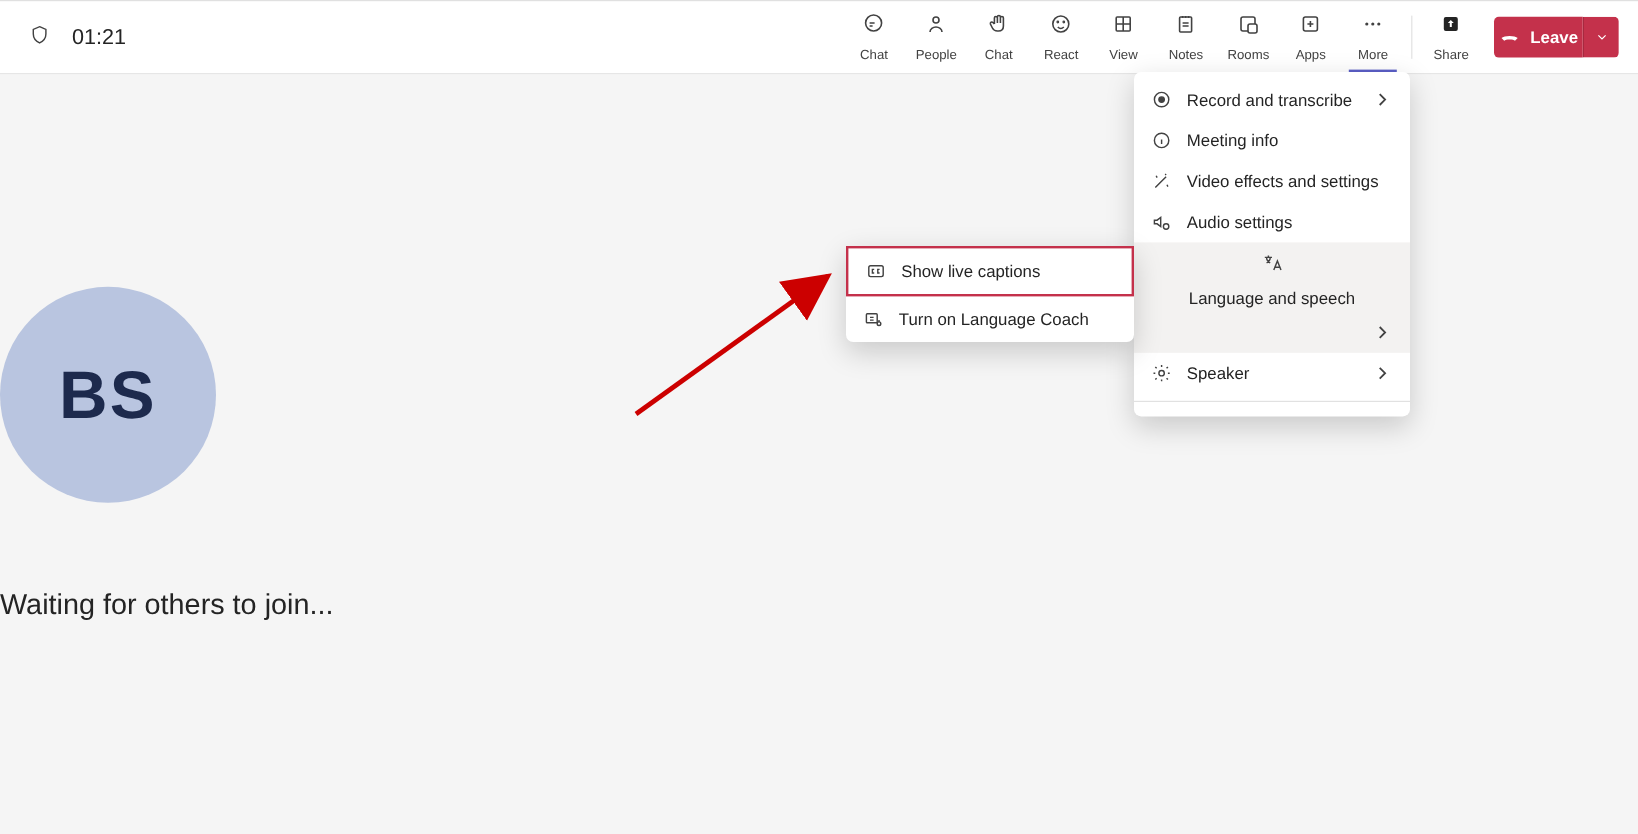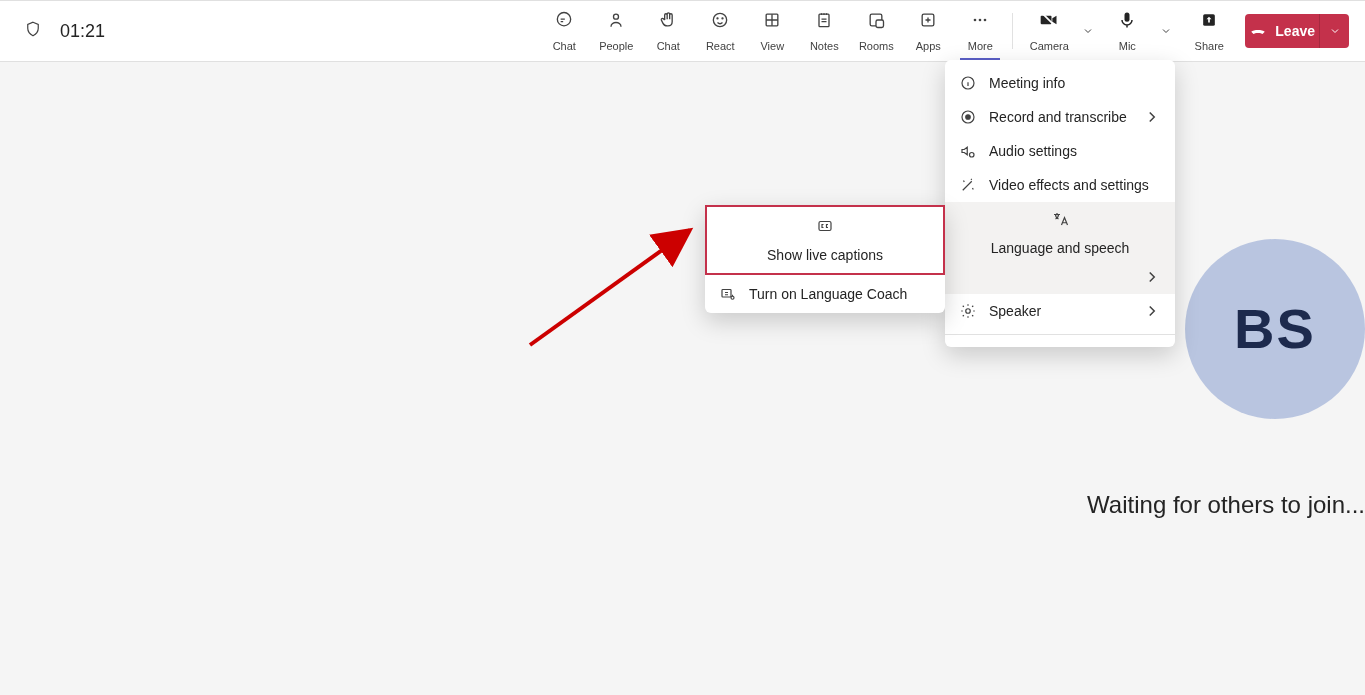--- a/index.html
+++ b/index.html
@@ -71,21 +71,21 @@
       background: #c4314b; height: 34px; width: 30px;
       border-radius: 0 4px 4px 0; border-left: 1px solid rgba(0,0,0,.15);
       cursor:pointer;
     }
 
     .main {
       position: relative;
       height: calc(100% - 62px);
       display: flex;
       flex-direction: column;
-      align-items: flex-end;
+      align-items: flex-start;
       justify-content: center;
       background: #f5f5f5;
     }
 
     .avatar {
       width: 180px; height: 180px; border-radius: 50%;
       background: #b9c5e0;
       display:flex; align-items:center; justify-content:center;
       color: #1d2a4d; font-size: 56px; font-weight: 600; letter-spacing: 2px;
       margin-bottom: 72px;
@@ -108,21 +108,21 @@
     .menu-item {
       display: flex; align-items: center;
       padding: 8px 14px; cursor: pointer; gap: 12px;
       position: relative;
     }
     .menu-item.hover { background: #f3f2f1; flex-direction: column; }
     .menu-item svg { width: 18px; height: 18px; flex-shrink: 0; }
     .menu-item .chev { margin-left: auto; }
     .menu-divider { height: 1px; background: #e1e1e1; margin: 6px 0; }
 
-    .menu-lang .menu-item.boxed { border: 2px solid #c4314b; padding: 10px 28px; flex-direction: column; }
+    .menu-lang .menu-item.boxed { border: 2px solid #c4314b; padding: 10px 14px; }
     .menu-lang .menu-item { padding: 10px 14px; }
 
     .arrow {
       position: absolute;
       top: 210px; left: 510px;
       pointer-events: none;
     }
   </style>
 </head>
 <body>
@@ -201,47 +201,20 @@
       <svg viewBox="0 0 24 24" fill="#424242">
           <circle cx="6" cy="12" r="1.6"></circle>
           <circle cx="12" cy="12" r="1.6"></circle>
           <circle cx="18" cy="12" r="1.6"></circle>
         </svg>
       <span>More</span>
     </div>
 
     <div class="vsep"></div>
 
-    <div class="cam-mic">
-      <div class="tool-btn">
-        <svg viewBox="0 0 24 24" fill="#242424">
-            <path d="M3 7h11a1 1 0 011 1v8a1 1 0 01-1 1H3a1 1 0 01-1-1V8a1 1 0 011-1z"></path>
-            <path d="M16 10l5-3v10l-5-3z"></path>
-            <path stroke="#fff" stroke-width="2" d="M4 4l16 16"></path>
-          </svg>
-        <span>Camera</span>
-      </div>
-      <div class="chevron-small">
-        <svg viewBox="0 0 24 24" width="12" height="12" fill="none" stroke="#424242" stroke-width="2">
-            <path d="M6 9l6 6 6-6"></path>
-          </svg>
-      </div>
-      <div class="tool-btn">
-        <svg viewBox="0 0 24 24" fill="#242424">
-            <rect x="9" y="3" width="6" height="11" rx="3"></rect>
-            <path fill="none" stroke="#242424" stroke-width="1.8" d="M6 12a6 6 0 0012 0M12 18v3"></path>
-          </svg>
-        <span>Mic</span>
-      </div>
-      <div class="chevron-small">
-        <svg viewBox="0 0 24 24" width="12" height="12" fill="none" stroke="#424242" stroke-width="2">
-            <path d="M6 9l6 6 6-6"></path>
-          </svg>
-      </div>
-    </div>
 
     <div class="tool-btn">
       <svg viewBox="0 0 24 24" fill="#242424">
           <rect x="5" y="5" width="14" height="14" rx="2" fill="#242424"></rect>
           <path d="M12 8l-3 3h2v4h2v-4h2z" fill="#fff"></path>
         </svg>
       <span>Share</span>
     </div>
 
     <div class="leave-group">
@@ -264,46 +237,46 @@
   <div class="avatar">
     <span>BS</span>
   </div>
   <div class="waiting-text">Waiting for others to join...</div>
 </div>
 
 <div class="dropdown menu-more">
   <div class="menu-item">
     <svg viewBox="0 0 24 24" fill="none" stroke="#424242" stroke-width="1.6">
         <circle cx="12" cy="12" r="8"></circle>
-        <path d="M12 11v5M12 8h.01"></path>
-      </svg>
-    <span>Meeting info</span>
-  </div>
-  <div class="menu-item">
-    <svg viewBox="0 0 24 24" fill="none" stroke="#424242" stroke-width="1.6">
-        <circle cx="12" cy="12" r="8"></circle>
         <circle cx="12" cy="12" r="3" fill="#424242"></circle>
       </svg>
     <span>Record and transcribe</span>
     <svg class="chev" viewBox="0 0 24 24" width="12" height="12" fill="none" stroke="#424242" stroke-width="2">
         <path d="M9 6l6 6-6 6"></path>
       </svg>
   </div>
   <div class="menu-item">
     <svg viewBox="0 0 24 24" fill="none" stroke="#424242" stroke-width="1.6">
+        <circle cx="12" cy="12" r="8"></circle>
+        <path d="M12 11v5M12 8h.01"></path>
+      </svg>
+    <span>Meeting info</span>
+  </div>
+  <div class="menu-item">
+    <svg viewBox="0 0 24 24" fill="none" stroke="#424242" stroke-width="1.6">
+        <path d="M5 19L17 7M6 6l1 2M18 16l1 2M16 4l1 1"></path>
+      </svg>
+    <span>Video effects and settings</span>
+  </div>
+  <div class="menu-item">
+    <svg viewBox="0 0 24 24" fill="none" stroke="#424242" stroke-width="1.6">
         <path d="M4 10v4h3l4 3V7l-4 3H4z"></path>
         <circle cx="17" cy="17" r="3"></circle>
       </svg>
     <span>Audio settings</span>
-  </div>
-  <div class="menu-item">
-    <svg viewBox="0 0 24 24" fill="none" stroke="#424242" stroke-width="1.6">
-        <path d="M5 19L17 7M6 6l1 2M18 16l1 2M16 4l1 1"></path>
-      </svg>
-    <span>Video effects and settings</span>
   </div>
   <div class="menu-item hover">
     <svg viewBox="0 0 24 24" fill="none" stroke="#424242" stroke-width="1.6">
         <path d="M4 6h8M8 4v2M6 6c0 4 4 6 4 6M10 6c0 4-4 6-4 6M14 20l4-10 4 10M15 17h6"></path>
       </svg>
     <span>Language and speech</span>
     <svg class="chev" viewBox="0 0 24 24" width="12" height="12" fill="none" stroke="#424242" stroke-width="2">
         <path d="M9 6l6 6-6 6"></path>
       </svg>
   </div>

